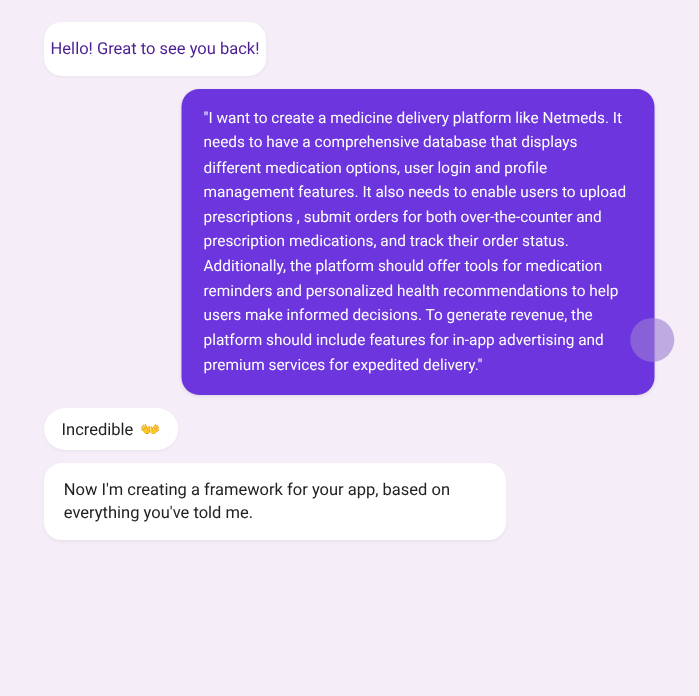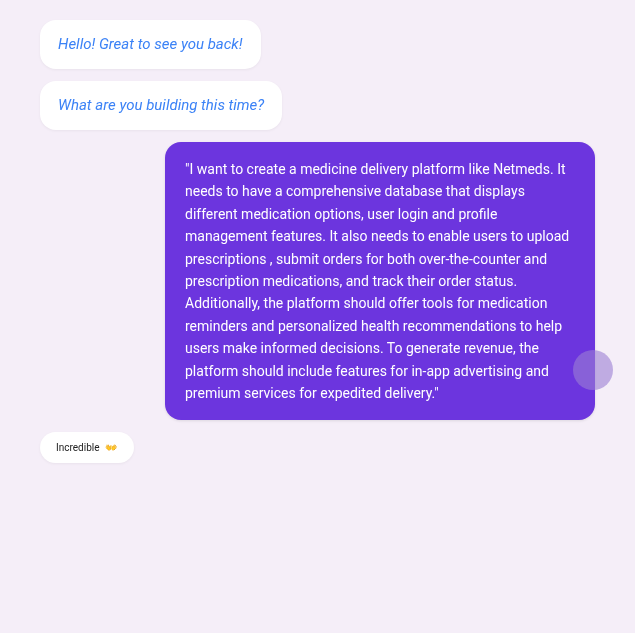--- a/index.html
+++ b/index.html
@@ -24,28 +24,27 @@
       width: 100%;
       display: flex;
       flex-direction: column;
       gap: 12px;
     }
 
     
     .message-bot {
       background: #ffffff;
       border-radius: 16px;
-      padding: 14px 18px;
+      padding: 14px 6px;
       max-width: 420px;
       align-self: flex-start;
       font-size: 15px;
-      color: #3b82f6;
+      color: #4c1d95;
       line-height: 1.4;
       box-shadow: 0 1px 3px rgba(0,0,0,0.05);
-      font-style: italic;
     }
 
     
     .message-user {
       background: #6c35de;
       border-radius: 16px;
       padding: 16px 20px;
       max-width: 430px;
       align-self: flex-end;
       font-size: 14px;
@@ -67,21 +66,21 @@
       opacity: 0.6;
     }
 
     
     .message-badge {
       background: #ffffff;
       border-radius: 20px;
       padding: 10px 16px;
       max-width: 200px;
       align-self: flex-start;
-      font-size: 10px;
+      font-size: 15px;
       color: #222;
       box-shadow: 0 1px 3px rgba(0,0,0,0.05);
       display: flex;
       align-items: flex-start;
       gap: 6px;
     }
 
     
     .message-framework {
       background: #ffffff;
@@ -97,28 +96,28 @@
   </style>
 </head>
 <body>
 
 <div class="chat-container">
 
   <div class="message-bot">
     <span>Hello! Great to see you back!</span>
   </div>
 
-  <div class="message-bot">
-    <span>What are you building this time?</span>
-  </div>
 
 
   <div class="message-user">
     <span>"I want to create a medicine delivery platform like Netmeds. It needs to have a comprehensive database that displays different medication options, user login and profile management features. It also needs to enable users to upload prescriptions , submit orders for both over-the-counter and prescription medications, and track their order status. Additionally, the platform should offer tools for medication reminders and personalized health recommendations to help users make informed decisions. To generate revenue, the platform should include features for in-app advertising and premium services for expedited delivery."</span>
   </div>
 
   <div class="message-badge">
     <span>Incredible</span>
     <span>👐</span>
   </div>
 
+  <div class="message-framework">
+    <span>Now I'm creating a framework for your app, based on everything you've told me.</span>
+  </div>
 
 </div>
 
 </body></html>

